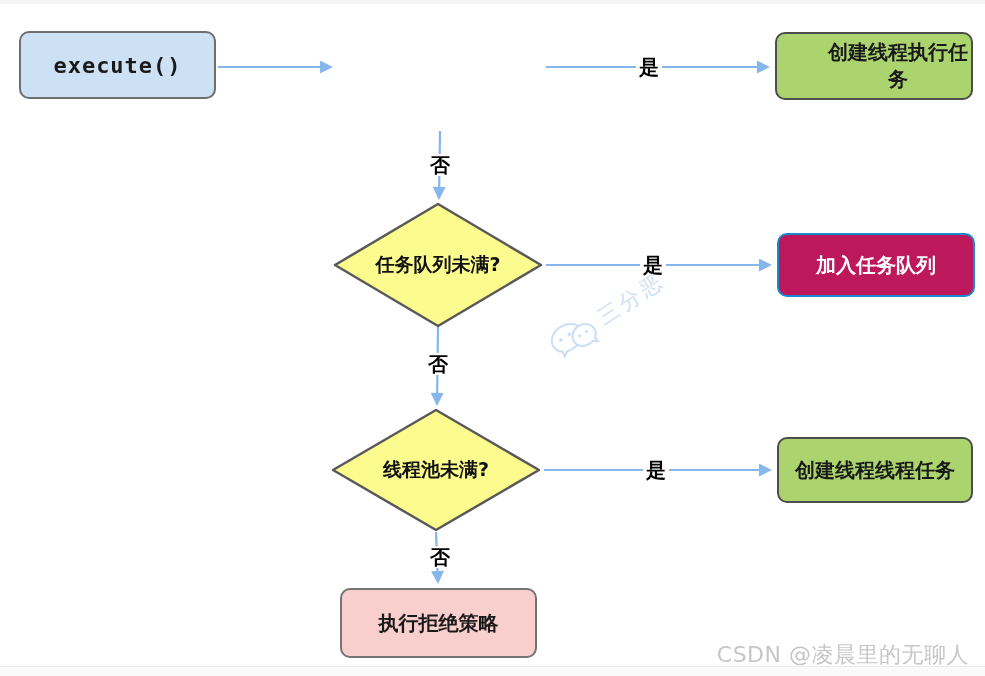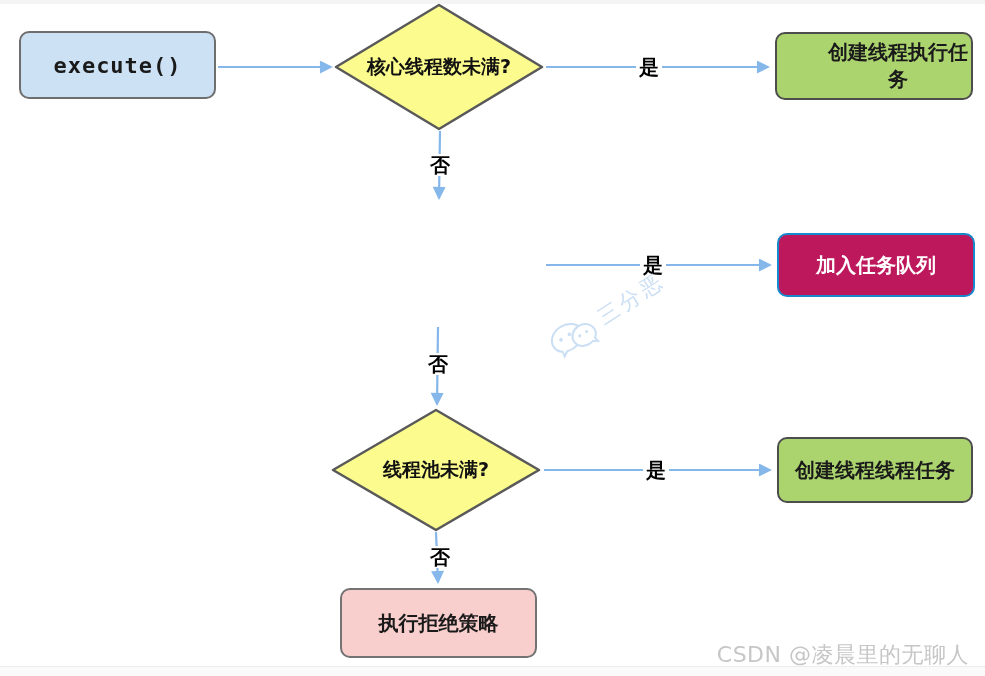--- a/index.html
+++ b/index.html
@@ -108,31 +108,31 @@
       <line x1="438" y1="327" x2="437" y2="404" marker-end="url(#ah)"></line>
       <line x1="544" y1="470" x2="770" y2="470" marker-end="url(#ah)"></line>
       <line x1="436" y1="532" x2="438" y2="582" marker-end="url(#ah)"></line>
     </g>
   </svg>
 
   <div class="node rect node-start">
     <span>execute()</span>
   </div>
 
-  <div class="diamond d1">
-    <svg width="210" height="128" viewBox="0 0 210 128" preserveAspectRatio="none">
-      <polygon points="105,2 208,64 105,126 2,64" fill="#fcfc8e" stroke="#595959" stroke-width="2.5" stroke-linejoin="round"></polygon>
-    </svg>
-    <div class="dlabel">核心线程数未满?</div>
-  </div>
 
   <div class="node rect node-green node-a1">
     <span>创建线程执行任务</span>
   </div>
 
+  <div class="diamond d2">
+    <svg width="210" height="126" viewBox="0 0 210 126" preserveAspectRatio="none">
+      <polygon points="105,2 208,63 105,124 2,63" fill="#fcfc8e" stroke="#595959" stroke-width="2.5" stroke-linejoin="round"></polygon>
+    </svg>
+    <div class="dlabel">任务队列未满?</div>
+  </div>
 
   <div class="node rect node-a2">
     <span>加入任务队列</span>
   </div>
 
   <div class="diamond d3">
     <svg width="210" height="124" viewBox="0 0 210 124" preserveAspectRatio="none">
       <polygon points="105,2 208,62 105,122 2,62" fill="#fcfc8e" stroke="#595959" stroke-width="2.5" stroke-linejoin="round"></polygon>
     </svg>
     <div class="dlabel">线程池未满?</div>

